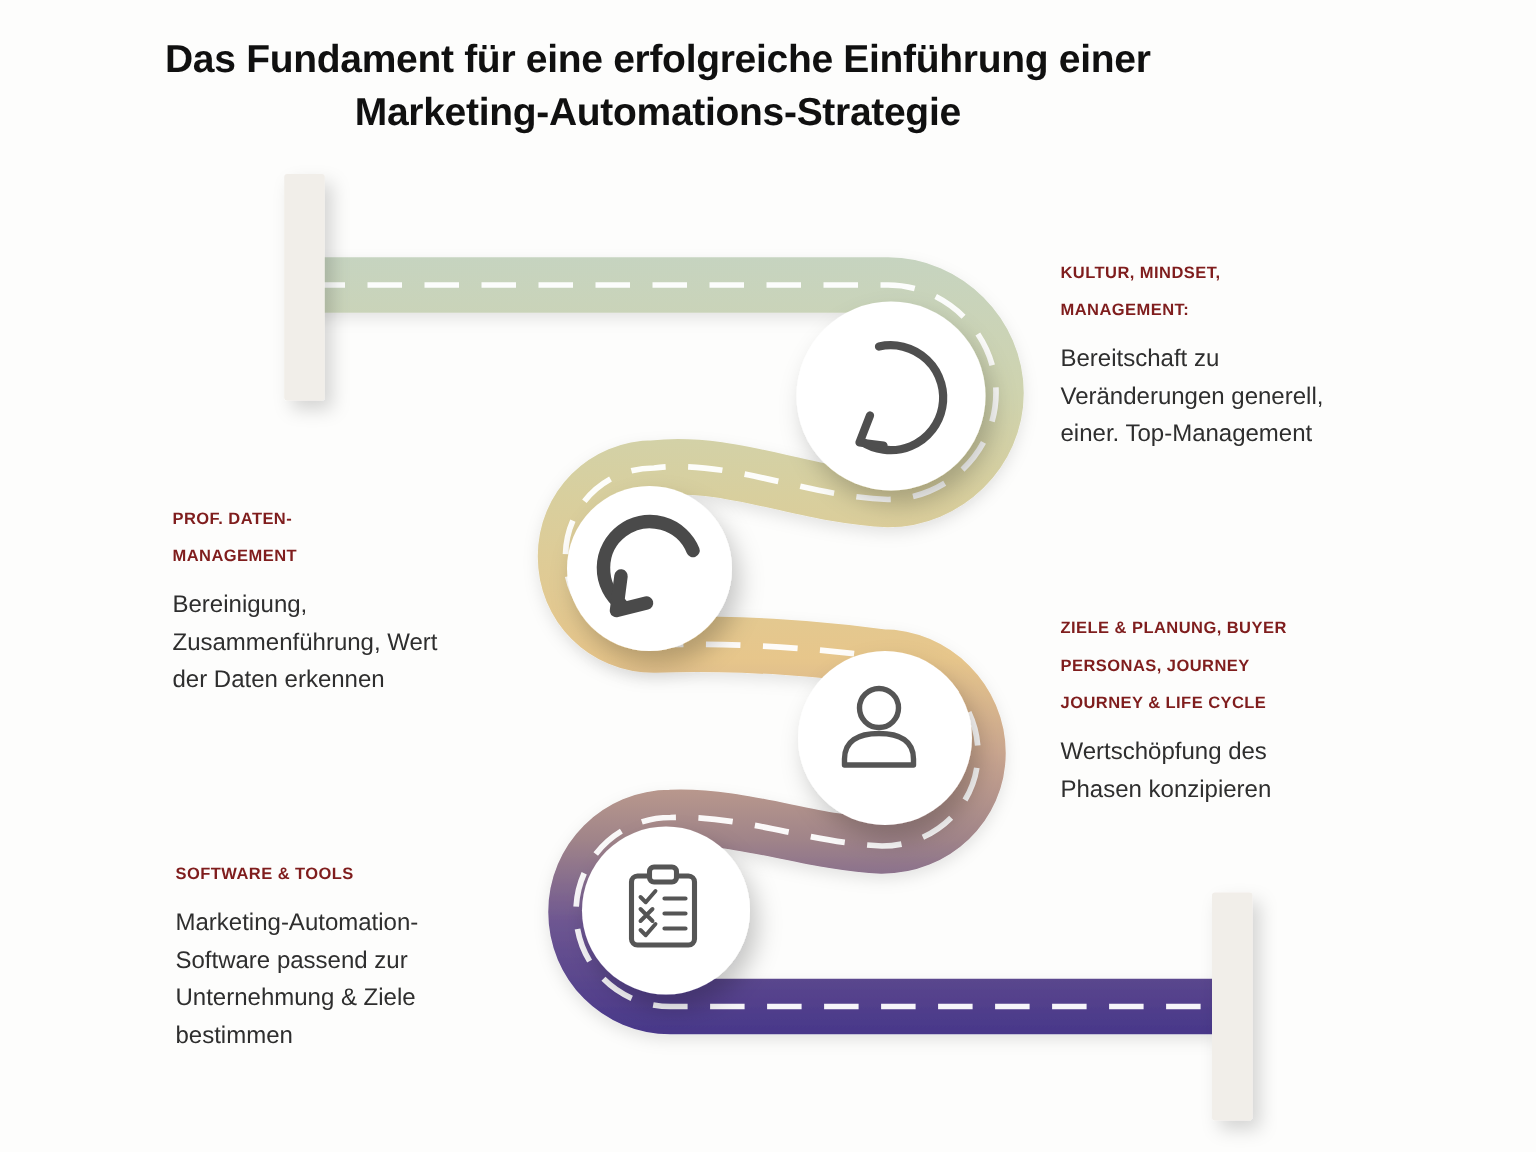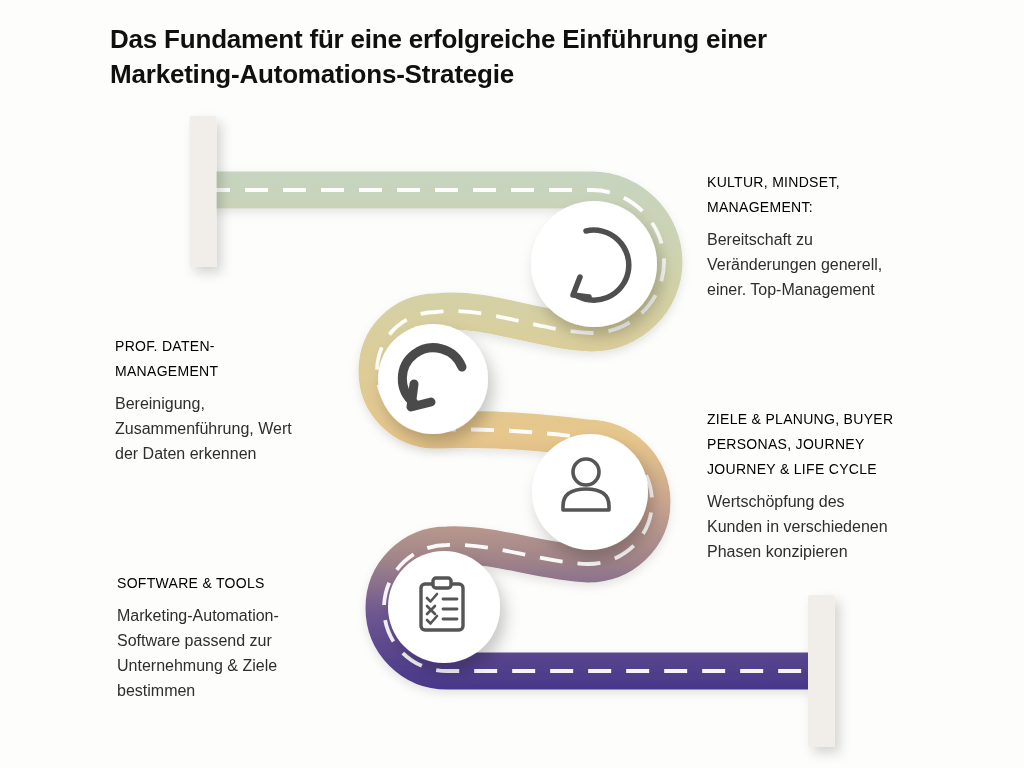--- a/index.html
+++ b/index.html
@@ -9,29 +9,29 @@
     font-family:"Liberation Sans", sans-serif;
     overflow:hidden;
   }
   .stage{position:relative;width:1024px;height:768px;overflow:hidden;}
 
   .title{
     position:absolute;left:110px;top:22px;margin:0;
     font-size:26px;line-height:35px;font-weight:700;
     color:#101010;letter-spacing:-0.2px;
   }
-  .title span{display:block;}
+  .title span{display:block;text-align:center;}
 
   .road-svg{position:absolute;left:0;top:0;}
 
   .label{position:absolute;}
   .label .head span{
     display:block;
-    font-weight:400;font-size:14px;line-height:25px;
-    color:#000000;letter-spacing:0.3px;
+    font-weight:700;font-size:11px;line-height:25px;
+    color:#7f1d1d;letter-spacing:0.3px;
   }
   .label .body{margin-top:7px;}
   .label .body span{
     display:block;
     font-size:16px;line-height:25px;
     color:#2e2e2e;
   }
   .m-kultur{left:707px;top:170px;width:300px;}
   .m-prof{left:115px;top:334px;width:250px;}
   .m-ziele{left:707px;top:407px;width:300px;}
@@ -154,21 +154,20 @@
   </div>
 
   <div class="label m-ziele">
     <div class="head">
       <span>ZIELE &amp; PLANUNG, BUYER</span>
       <span>PERSONAS, JOURNEY</span>
       <span>JOURNEY &amp; LIFE CYCLE</span>
     </div>
     <div class="body">
       <span>Wertschöpfung des</span>
-      <span>Kunden in verschiedenen</span>
       <span>Phasen konzipieren</span>
     </div>
   </div>
 
   <div class="label m-software">
     <div class="head">
       <span>SOFTWARE &amp; TOOLS</span>
     </div>
     <div class="body">
       <span>Marketing-Automation-</span>

